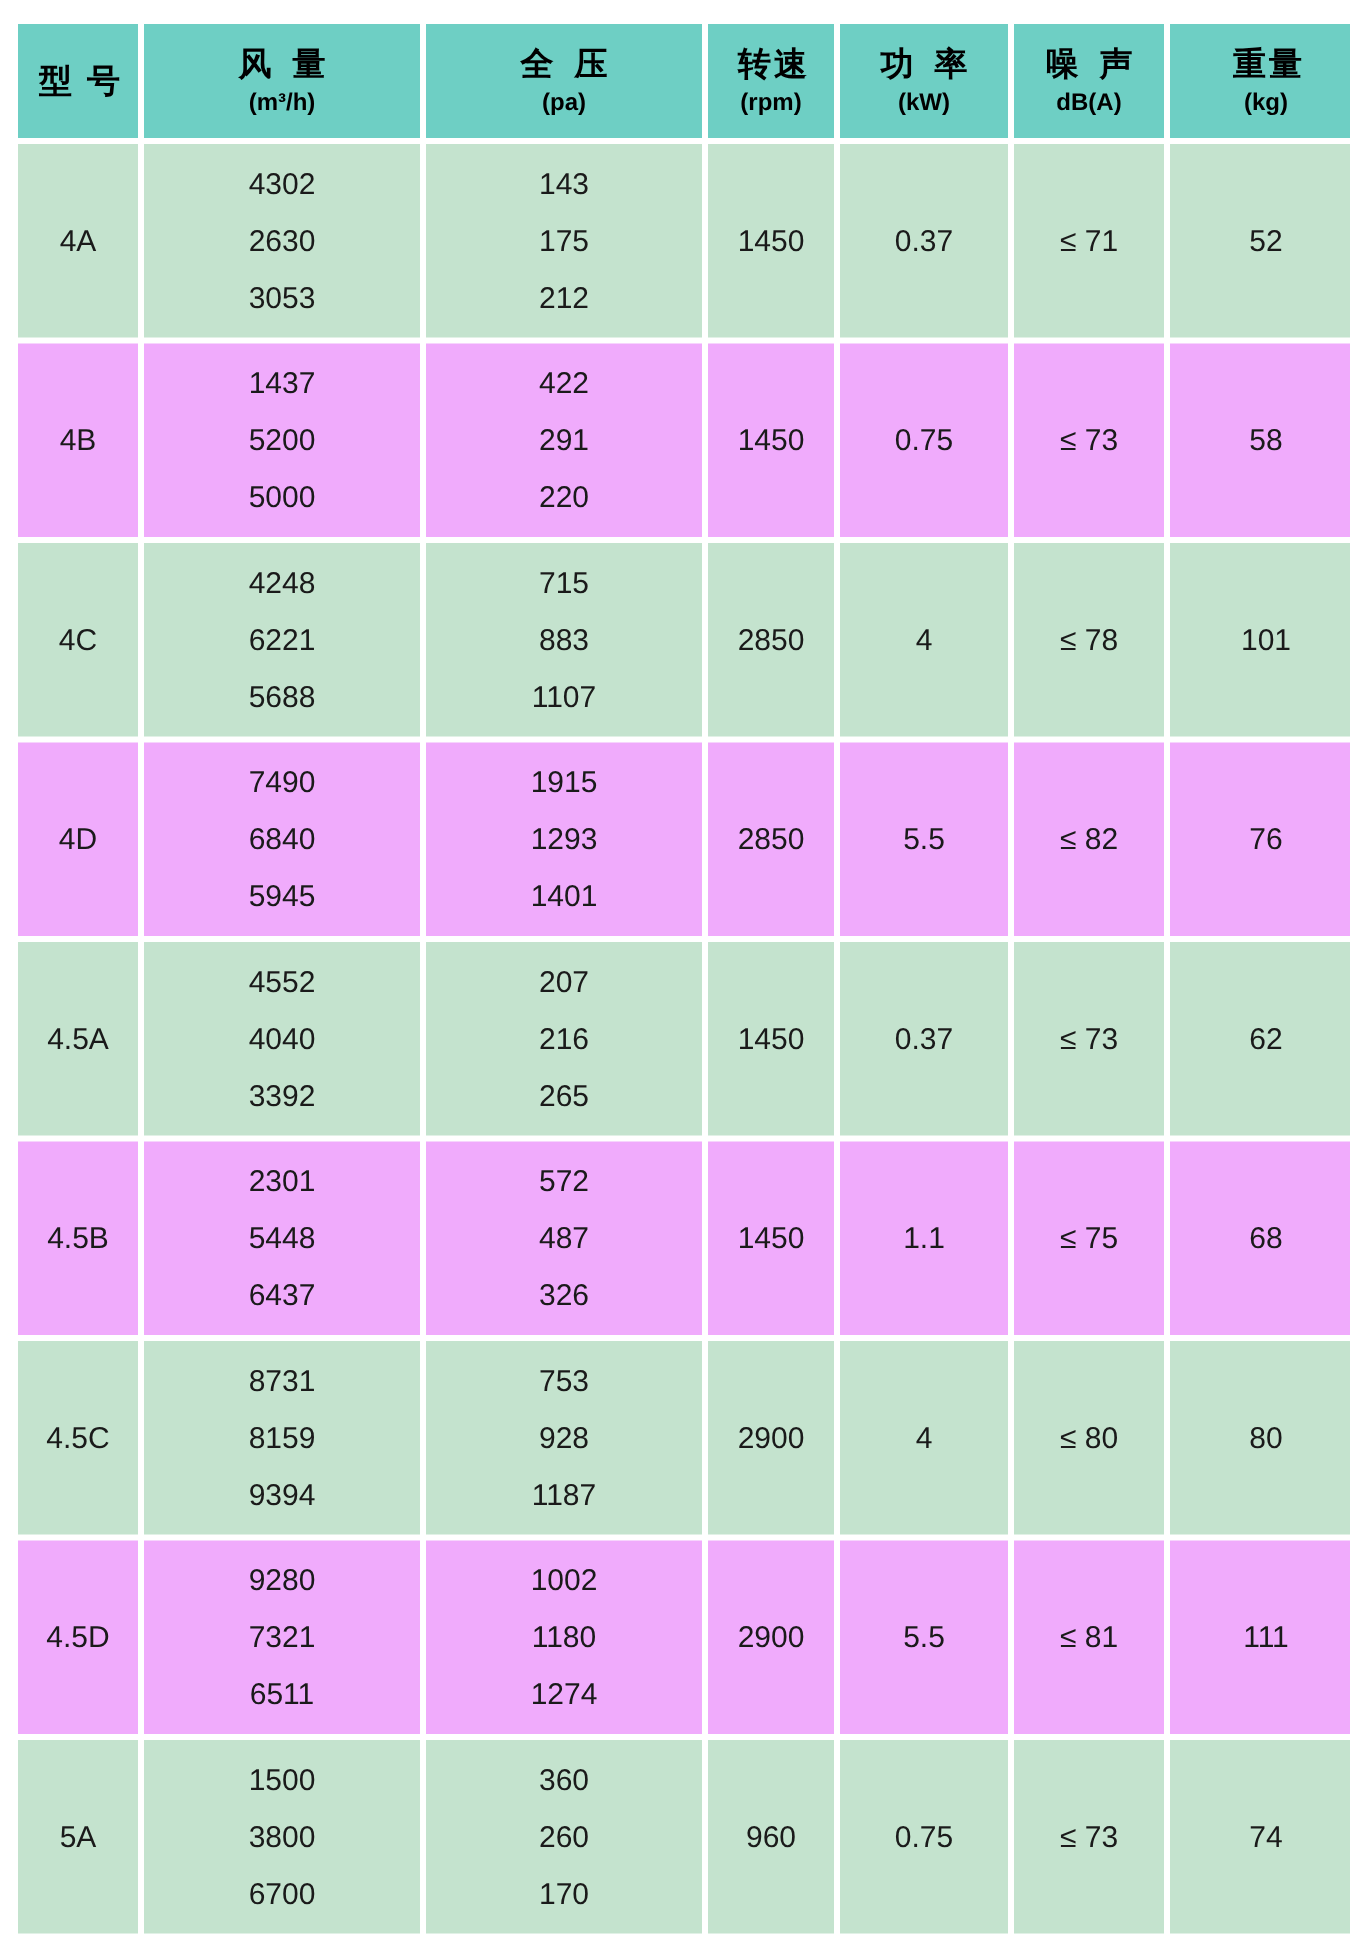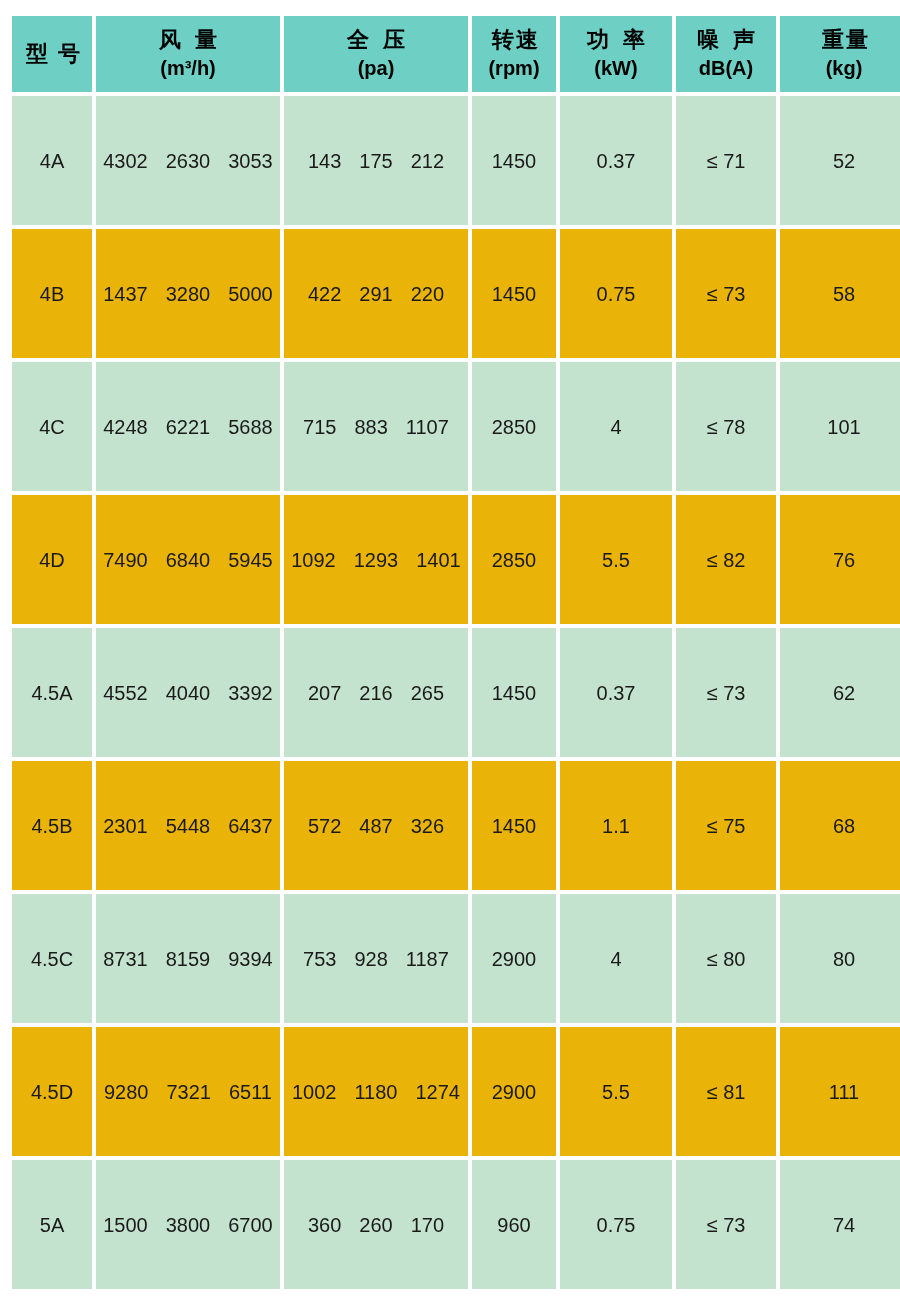--- a/index.html
+++ b/index.html
@@ -54,41 +54,42 @@
   }
   thead th .hdr-cn {
     display: block;
     font-size: 22px;
     letter-spacing: 4px;
     font-weight: bold;
     padding-left: 4px;
   }
   thead th .hdr-unit {
     display: block;
-    font-size: 20px;
+    font-size: 16px;
     font-weight: bold;
     letter-spacing: 0px;
     margin-top: 2px;
   }
   thead th.single .hdr-cn { letter-spacing: 2px; }
 
   tbody td {
     text-align: center;
     vertical-align: middle;
     font-size: 20px;
     line-height: 1.0;
     padding: 0;
     border: 0;
     height: 129px;
   }
   tbody tr.row-dark td { background: #C4E3CE; }
-  tbody tr.row-light td { background: #eab308; }
+  tbody tr.row-light td { background: #f0abfc; }
 
   td .stack {
     display: flex;
+    flex-direction: column;
     justify-content: center;
     align-items: center;
     gap: 18px;
   }
   td .stack span { display: block; }
 
   td.model-cell { font-size: 20px; }
 </style>
 </head>
 <body>
@@ -155,21 +156,21 @@
           <td>1450</td>
           <td>0.37</td>
           <td class="noise-cell">≤ 71</td>
           <td>52</td>
         </tr>
         <tr class="row-light">
           <td class="model-cell">4B</td>
           <td>
             <div class="stack">
               <span>1437</span>
-              <span>3280</span>
+              <span>5200</span>
               <span>5000</span>
             </div>
           </td>
           <td>
             <div class="stack">
               <span>422</span>
               <span>291</span>
               <span>220</span>
             </div>
           </td>
@@ -203,21 +204,21 @@
           <td class="model-cell">4D</td>
           <td>
             <div class="stack">
               <span>7490</span>
               <span>6840</span>
               <span>5945</span>
             </div>
           </td>
           <td>
             <div class="stack">
-              <span>1092</span>
+              <span>1915</span>
               <span>1293</span>
               <span>1401</span>
             </div>
           </td>
           <td>2850</td>
           <td>5.5</td>
           <td class="noise-cell">≤ 82</td>
           <td>76</td>
         </tr>
         <tr class="row-dark">

